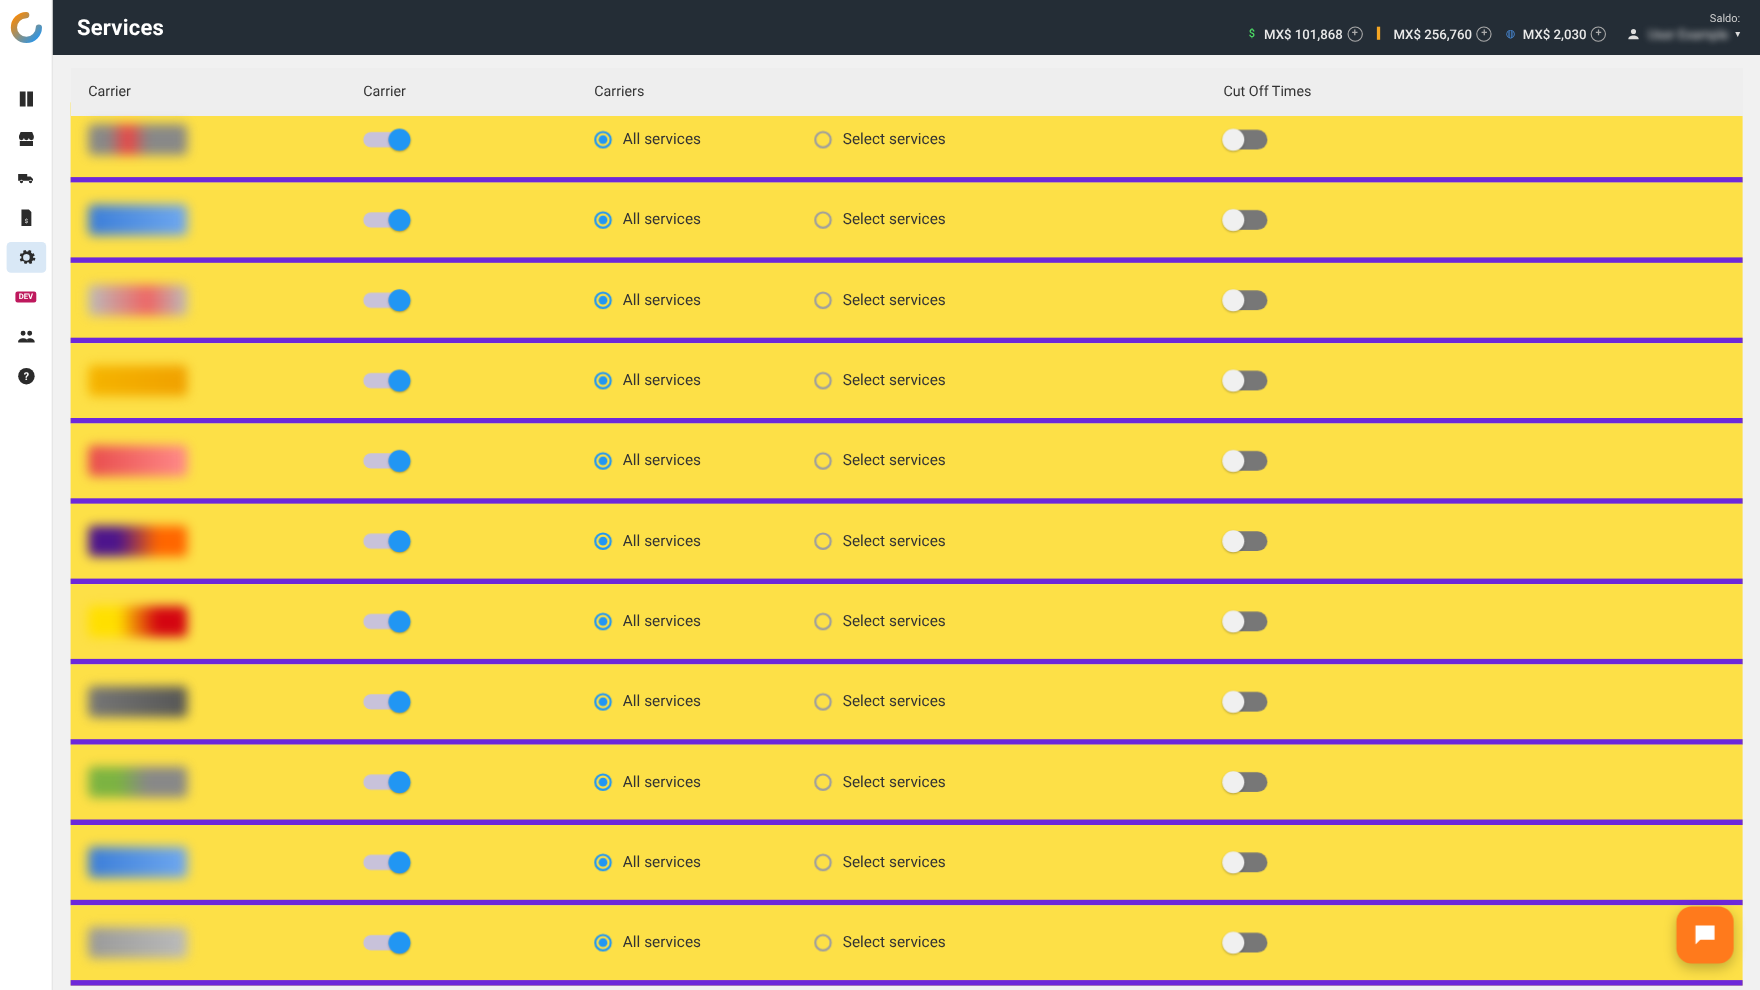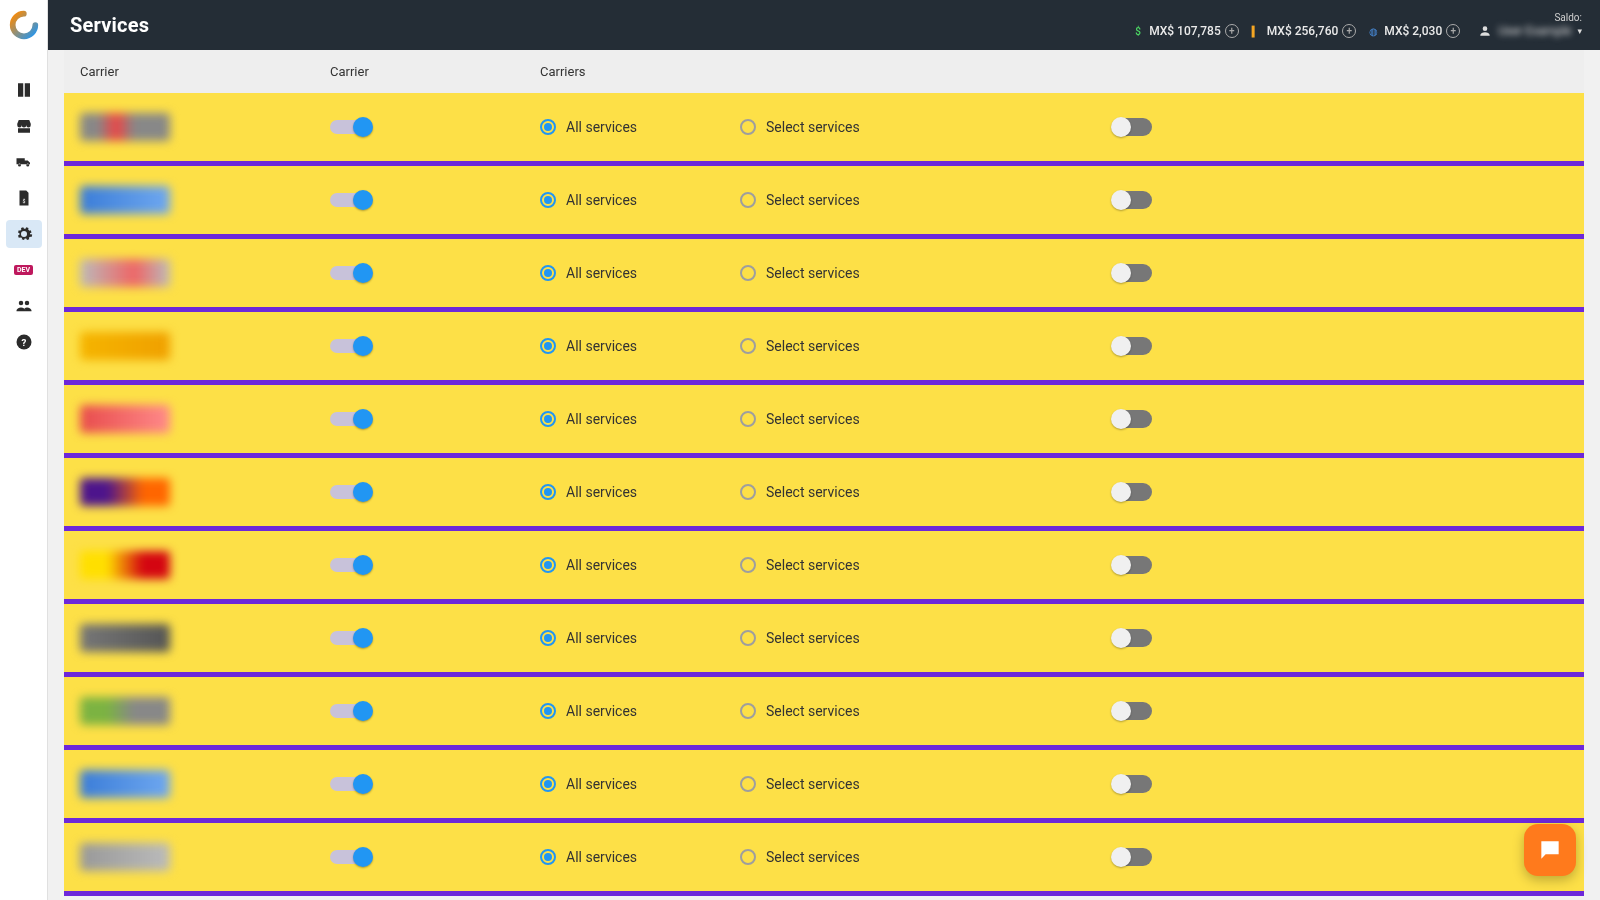--- a/index.html
+++ b/index.html
@@ -51,21 +51,21 @@
   .content { flex:1; overflow:auto; padding: 0 16px 24px 16px; }
 
   .table-wrap { width:100%; }
   .thead-row, .trow {
     display:grid;
     grid-template-columns: 250px 210px 200px 340px 1fr;
     align-items:center;
   }
   .thead-row {
     background:#eeeeee; color:#333; font-size:13px; font-weight:400;
-    padding: 14px 16px; position:sticky; top:0;
+    padding: 14px 16px; position:sticky; top:12px;
   }
   .thead-row .th-cutoff { padding-left: 32px; }
   .trow {
     background:#fde047; border-bottom:5px solid #6d28d9;
     padding: 20px 16px; min-height: 66px;
   }
 
   
   .carrier-logo {
     width: 90px; height: 28px; border-radius:4px;
@@ -174,21 +174,21 @@
   <div class="main">
 
     <div class="topbar">
       <div class="page-title">Services</div>
       <div style="display:flex; gap:14px;">
         <div class="topbar-right">
           <div class="saldo-label">Saldo:</div>
           <div class="balances-row">
             <div class="bal">
               <span class="ic ic-green">$</span>
-              <span>MX$ 107,785</span>
+              <span>MX$ 101,868</span>
               <span class="add-btn">+</span>
             </div>
             <div class="bal">
               <span class="ic ic-flag">▍</span>
               <span>MX$ 256,760</span>
               <span class="add-btn">+</span>
             </div>
             <div class="bal">
               <span class="ic ic-globe">◍</span>
               <span>MX$ 2,030</span>
@@ -207,20 +207,21 @@
     </div>
 
     <div class="content">
       <div class="table-wrap">
 
         <div class="thead-row">
           <div>Carrier</div>
           <div>Carrier</div>
           <div>Carriers</div>
           <div></div>
+          <div class="th-cutoff">Cut Off Times</div>
         </div>
 
         <div id="rows-mount">
             <div class="trow">
     <div>
       <div class="carrier-logo" style="background:linear-gradient(90deg,#888 20%,#e44 40%,#888 60%)"></div>
     </div>
     <div>
       <div class="switch on">
                   <div class="knob"></div>

